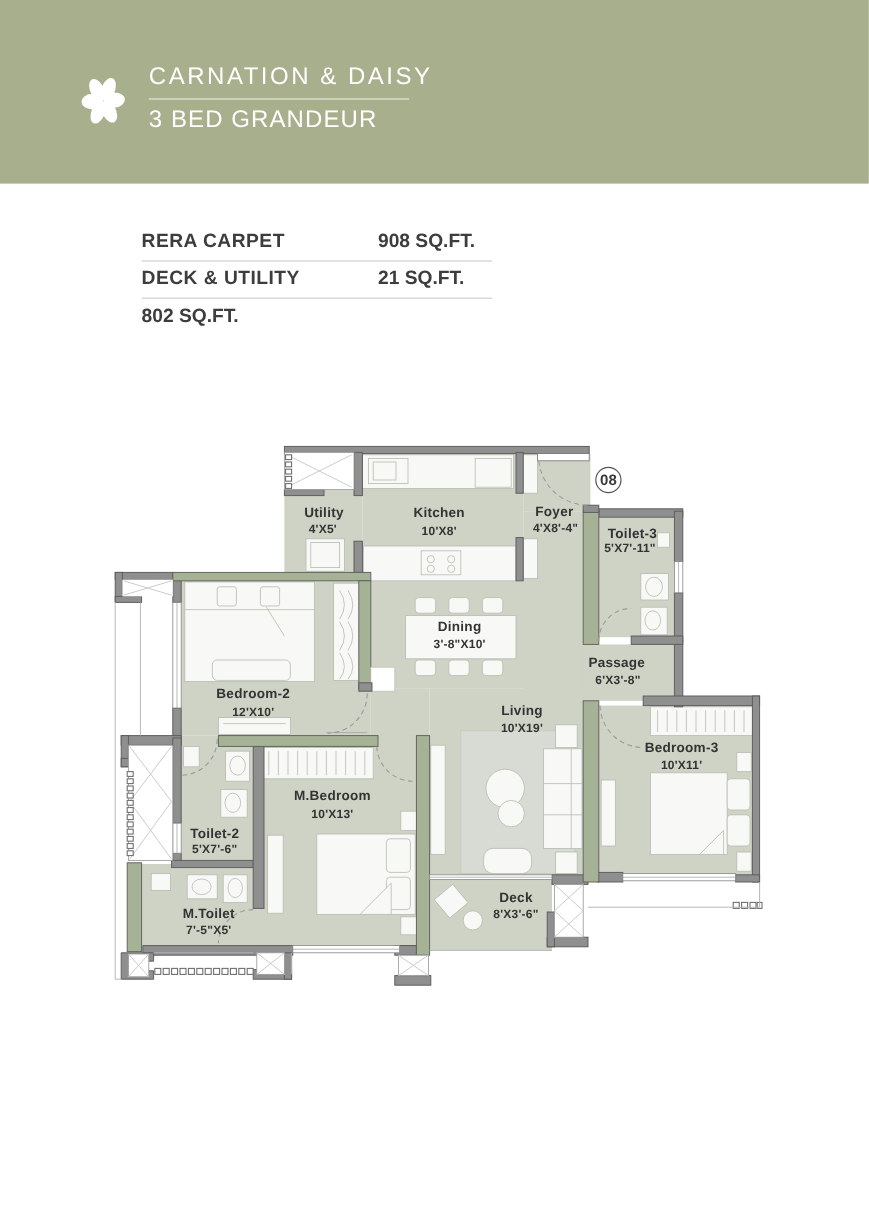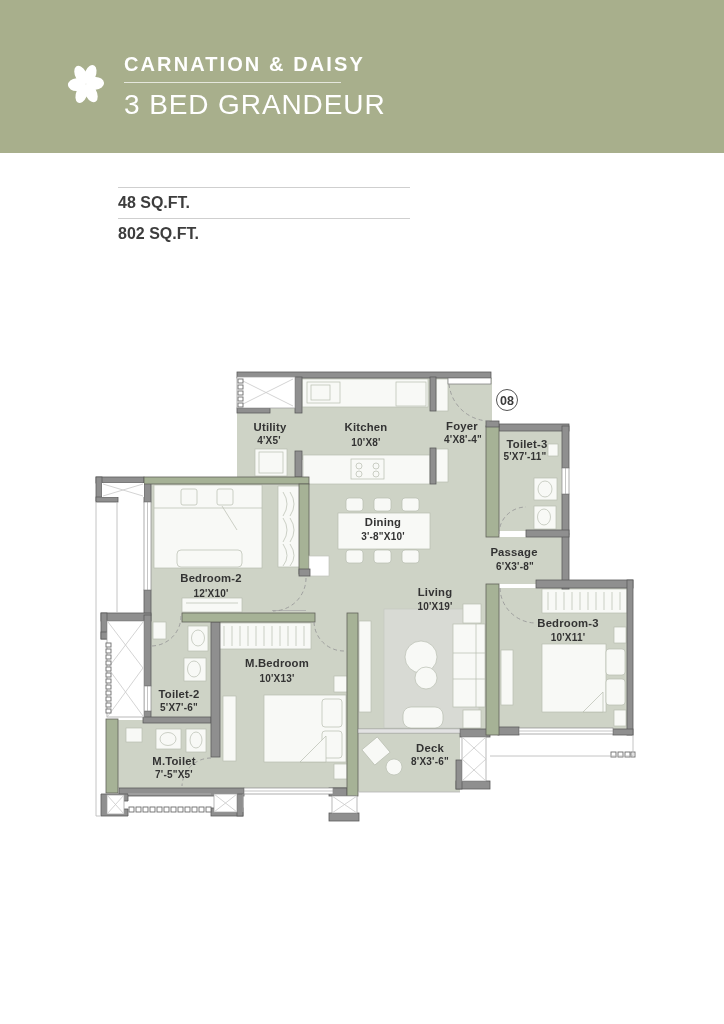--- a/index.html
+++ b/index.html
@@ -1,20 +1,20 @@
 <!DOCTYPE html>
 <html><head>
 <meta charset="utf-8">
 <style>
   html,body{margin:0;padding:0;background:#ffffff;}
   body{width:724px;height:1024px;overflow:hidden;font-family:"Liberation Sans",sans-serif;}
   .hdr{position:absolute;left:0;top:0;width:724px;height:153px;background:#a8af8c;}
-  .title{position:absolute;left:124px;top:53px;color:#ffffff;font-size:20px;font-weight:bold;letter-spacing:2.1px;}
+  .title{position:absolute;left:124px;top:53px;color:#ffffff;font-size:20px;font-weight:normal;letter-spacing:2.1px;}
   .hline{position:absolute;left:124px;top:82px;width:217px;height:1px;background:rgba(255,255,255,0.7);}
-  .subtitle{position:absolute;left:124px;top:89px;color:#ffffff;font-size:28px;font-weight:normal;letter-spacing:0.9px;}
+  .subtitle{position:absolute;left:124px;top:89px;color:#ffffff;font-size:20px;font-weight:normal;letter-spacing:0.9px;}
   .tbl{position:absolute;left:118px;top:187px;width:292px;color:#3d3d3d;font-size:16px;font-weight:bold;}
   .row{display:flex;justify-content:flex-start;height:30px;align-items:center;}
   .row .lab{width:197px;letter-spacing:0.4px;}
   .sep{height:1px;background:#cfcfcf;width:292px;}
   svg text{font-family:"Liberation Sans",sans-serif;}
   .rn{font-size:11.3px;font-weight:bold;fill:#333333;letter-spacing:0.2px;}
   .rd{font-size:10px;font-weight:bold;fill:#333333;letter-spacing:0.2px;}
 </style>
 </head>
 <body>
@@ -33,24 +33,29 @@
 </svg>
 
 <div class="title">CARNATION &amp; DAISY</div>
 
 <div class="hline"></div>
 
 <div class="subtitle">3 BED GRANDEUR</div>
 
 <div class="tbl">
 
+  <div class="row">
+      <span class="lab">RERA CARPET</span>
+      <span>908 SQ.FT.</span>
+    </div>
   <div class="sep"></div>
 
   <div class="row">
-      <span>48 SQ.FT.</span>
+      <span class="lab">DECK &amp; UTILITY</span>
+      <span>21 SQ.FT.</span>
     </div>
   <div class="sep"></div>
 
   <div class="row">
       <span>802 SQ.FT.</span>
     </div>
 </div>
 
 <svg id="plan" style="position:absolute;left:0;top:0" width="724" height="1024" viewBox="0 0 724 1024">
 

